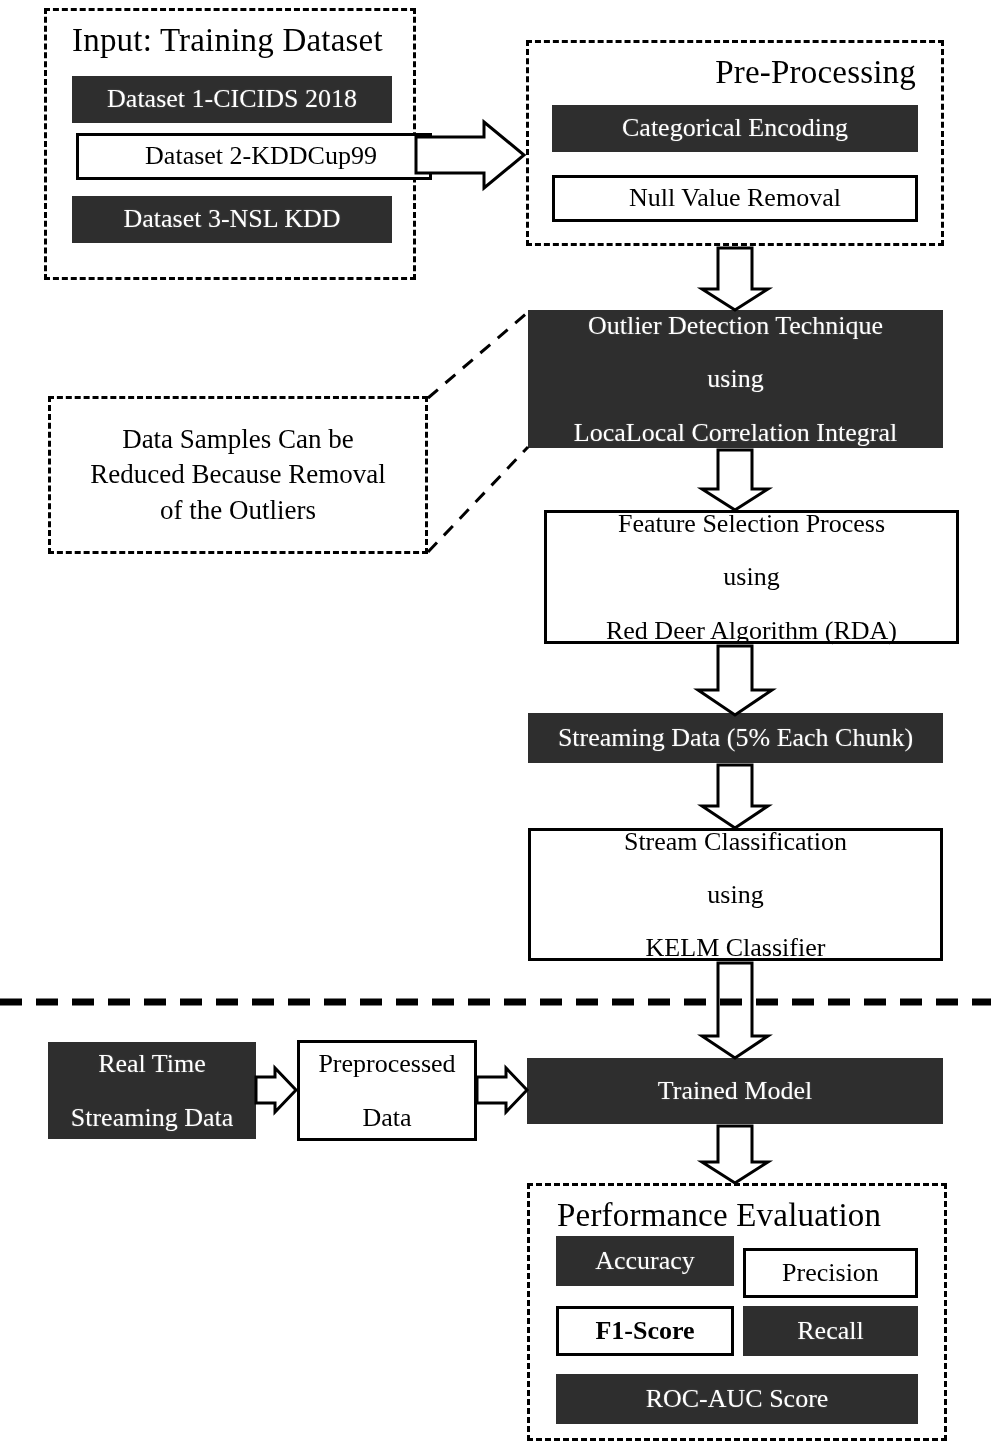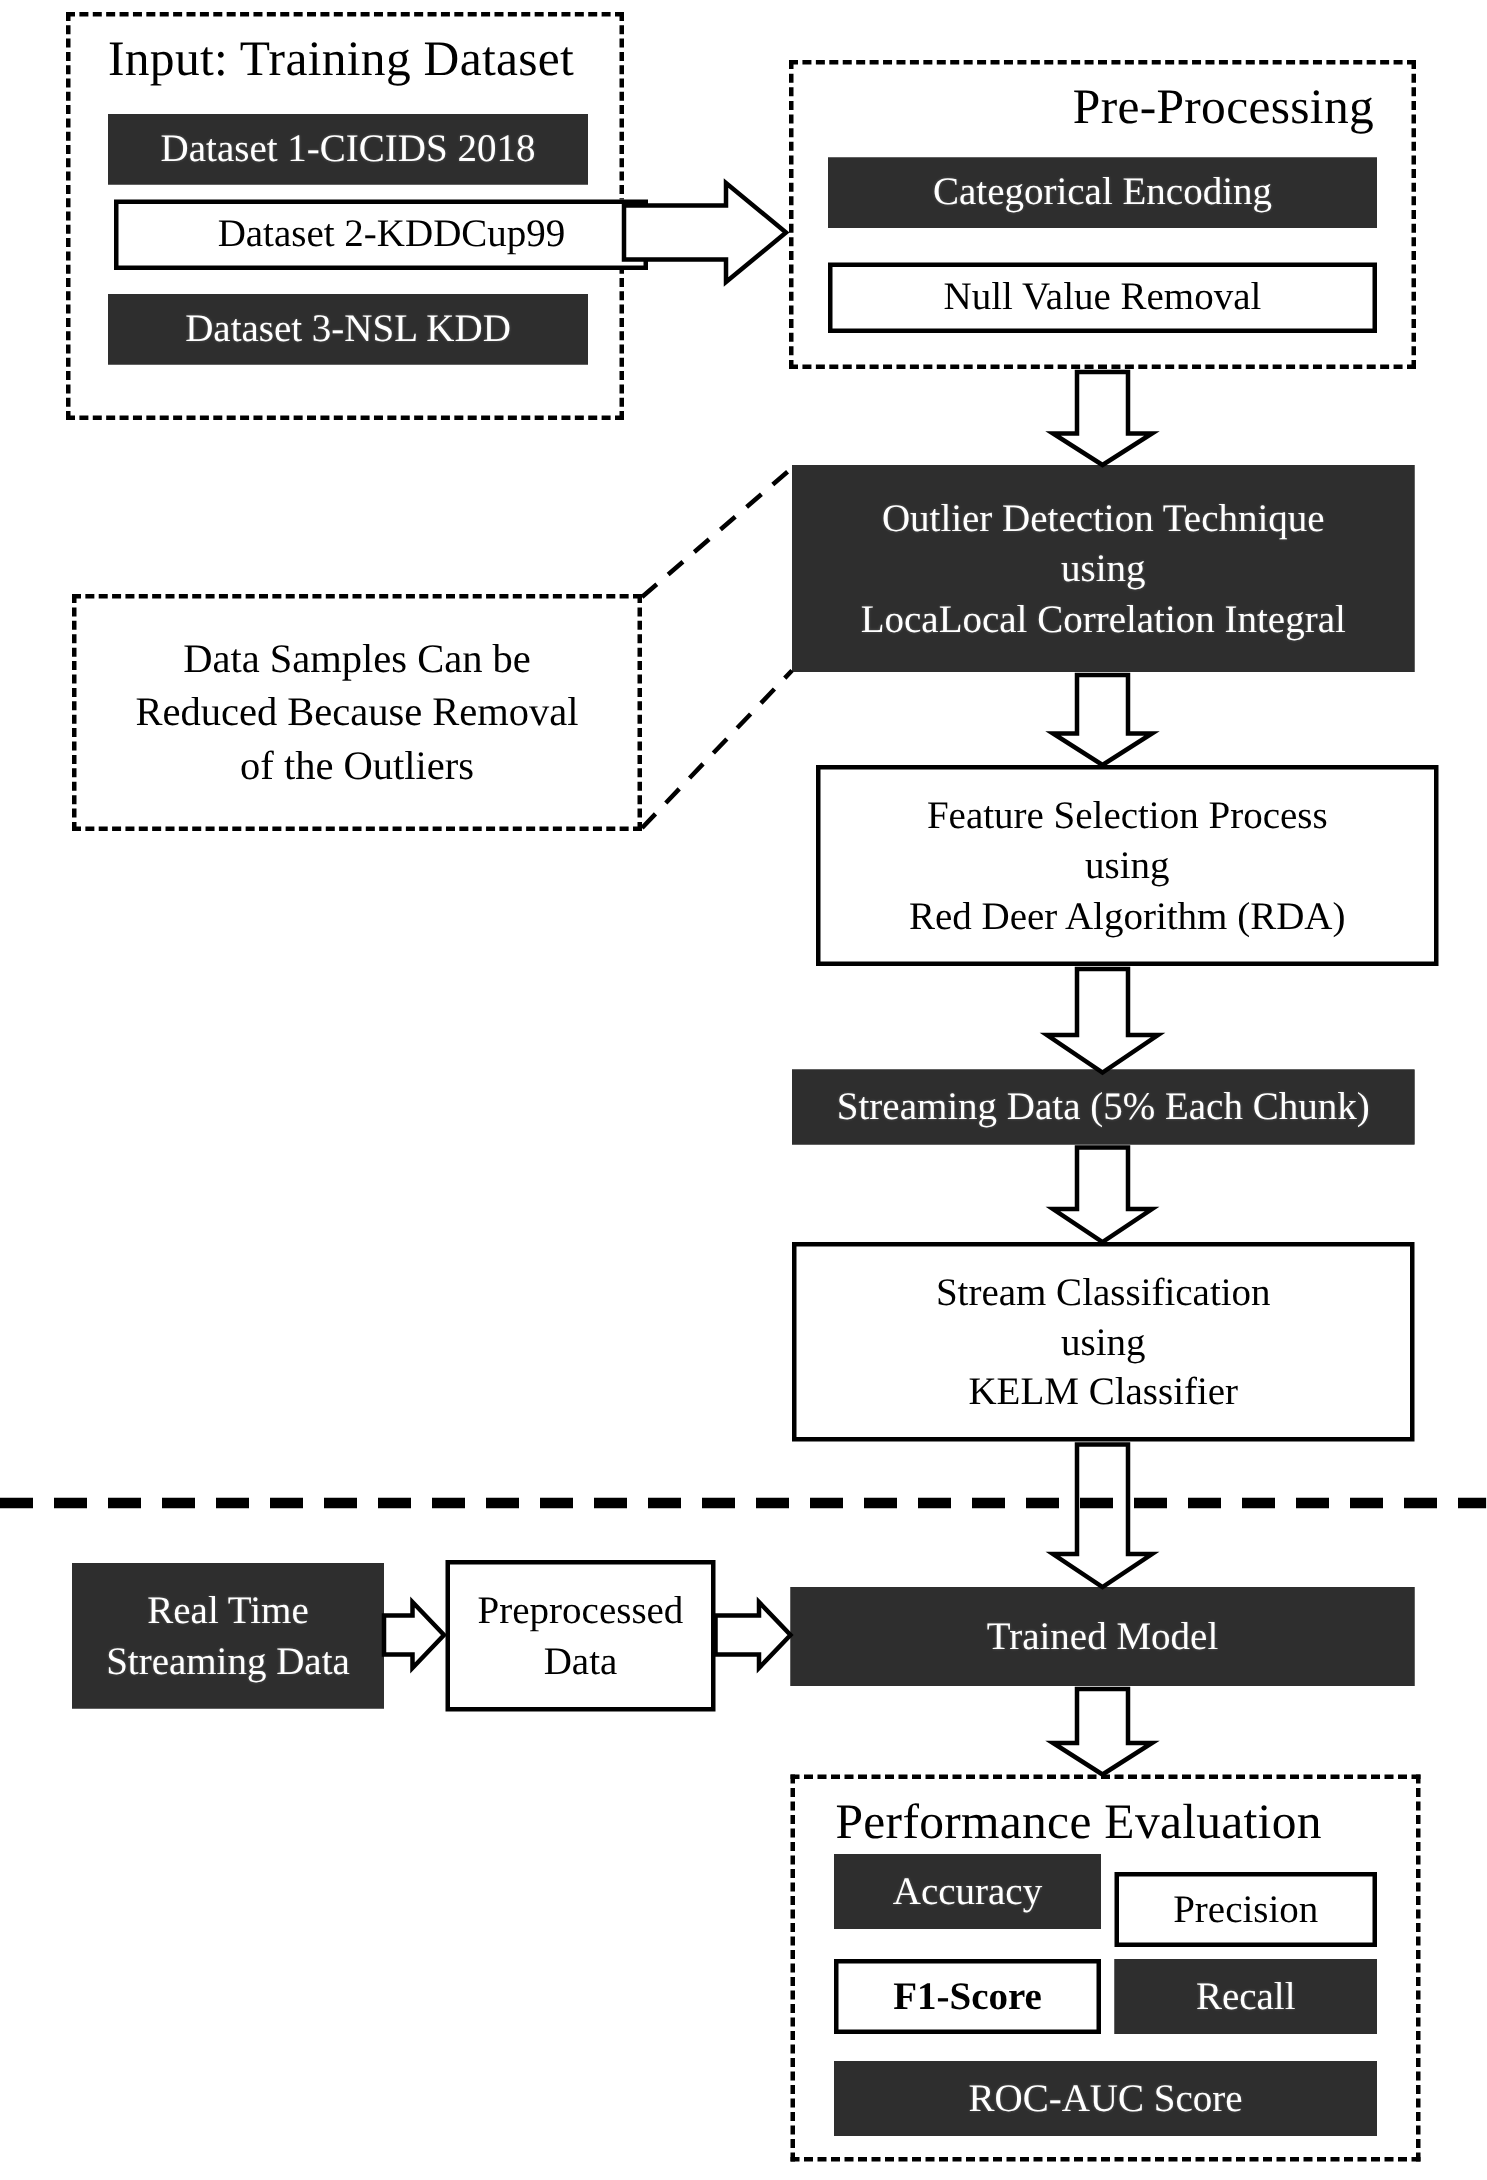--- a/index.html
+++ b/index.html
@@ -44,21 +44,21 @@
     font-size: 26px;
     line-height: 1.18;
     padding: 0 6px;
   }
   .node.dark {
     background: #2e2e2e;
     color: #ffffff;
     border-color: #2e2e2e;
     text-shadow: 0 0 2px rgba(255,255,255,.25);
   }
-  .node.multi { line-height: 1.28; }
+  .node.multi { line-height: 1.28; gap: 20px; }
 
   
   .callout {
     border: 3px dashed #000;
     display: flex;
     align-items: center;
     justify-content: center;
     text-align: center;
     font-size: 27px;
     line-height: 1.32;

